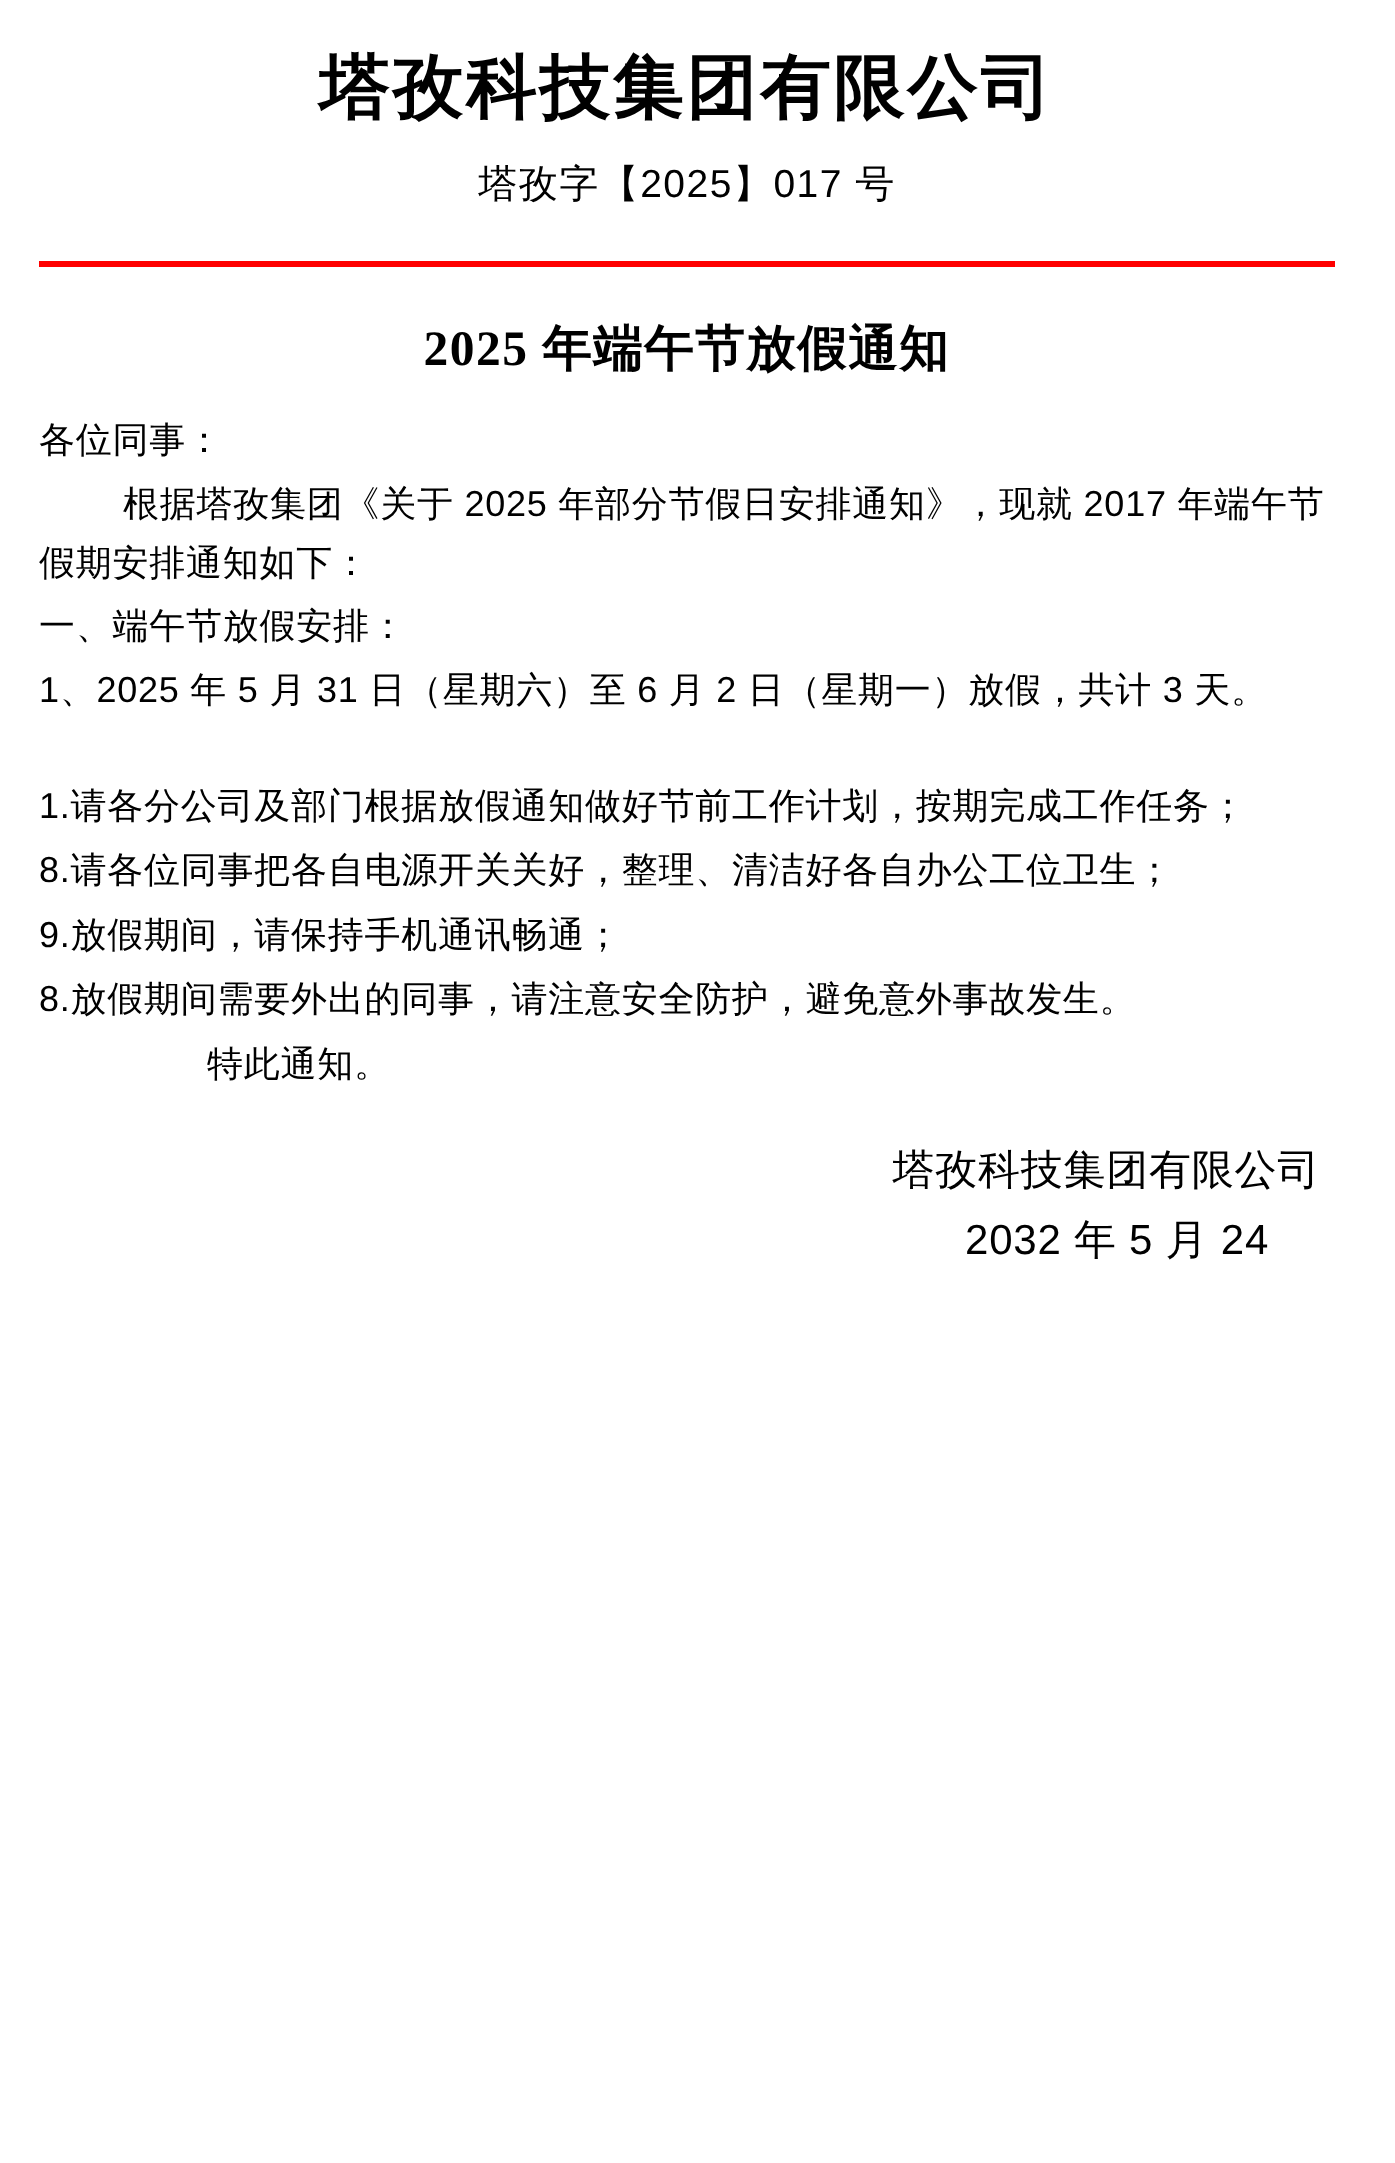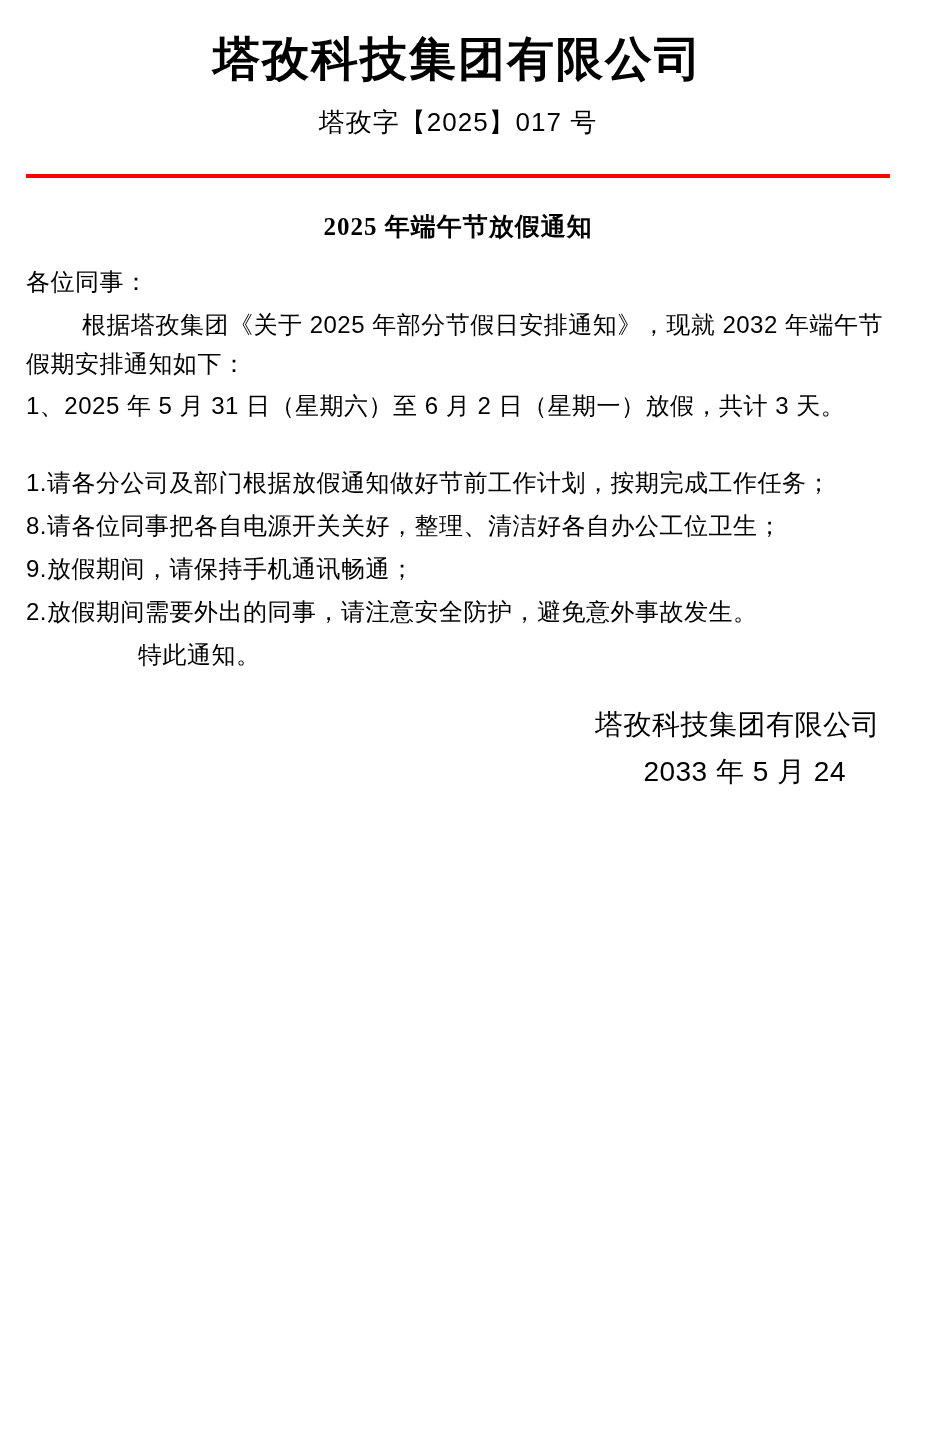--- a/index.html
+++ b/index.html
@@ -39,21 +39,21 @@
   .red-rule {
     margin: 34px 0 0 0;
     height: 0;
     border: 0;
     border-top: 4px solid #ff0000;
   }
   .doc-title {
     text-align: center;
     font-family: "Liberation Serif", serif;
     font-weight: bold;
-    font-size: 25px;
+    font-size: 33px;
     letter-spacing: 1px;
     margin: 32px 0 20px 0;
   }
   .body-text {
     font-size: 24px;
     line-height: 1.62;
     letter-spacing: 0.5px;
   }
   .p {
     margin: 0 0 4px 0;
@@ -90,34 +90,35 @@
   <div class="doc-number">塔孜字【2025】017 号</div>
 
   <hr class="red-rule" style="border-top-color: rgb(255, 0, 0);">
 
   <div class="doc-title">2025 年端午节放假通知</div>
 
   <div class="body-text">
 
     <div class="p">各位同事：</div>
 
-    <div class="p indent">根据塔孜集团《关于 2025 年部分节假日安排通知》，现就 2032 年端午节假期安排通知如下：</div>
+    <div class="p indent">根据塔孜集团《关于 2025 年部分节假日安排通知》，现就 2017 年端午节假期安排通知如下：</div>
 
+    <div class="p">一、端午节放假安排：</div>
 
     <div class="p">1、2025 年 5 月 31 日（星期六）至 6 月 2 日（星期一）放假，共计 3 天。</div>
 
     <div class="spacer"></div>
 
 
     <div class="p">1.请各分公司及部门根据放假通知做好节前工作计划，按期完成工作任务；</div>
     <div class="p">8.请各位同事把各自电源开关关好，整理、清洁好各自办公工位卫生；</div>
     <div class="p">9.放假期间，请保持手机通讯畅通；</div>
-    <div class="p">2.放假期间需要外出的同事，请注意安全防护，避免意外事故发生。</div>
+    <div class="p">8.放假期间需要外出的同事，请注意安全防护，避免意外事故发生。</div>
 
     <div class="p closing">特此通知。</div>
   </div>
 
   <div class="sign-block">
     <div>塔孜科技集团有限公司</div>
-    <div class="sign-date">2033 年 5 月 24</div>
+    <div class="sign-date">2032 年 5 月 24</div>
   </div>
 
 </div>
 
 </body></html>

